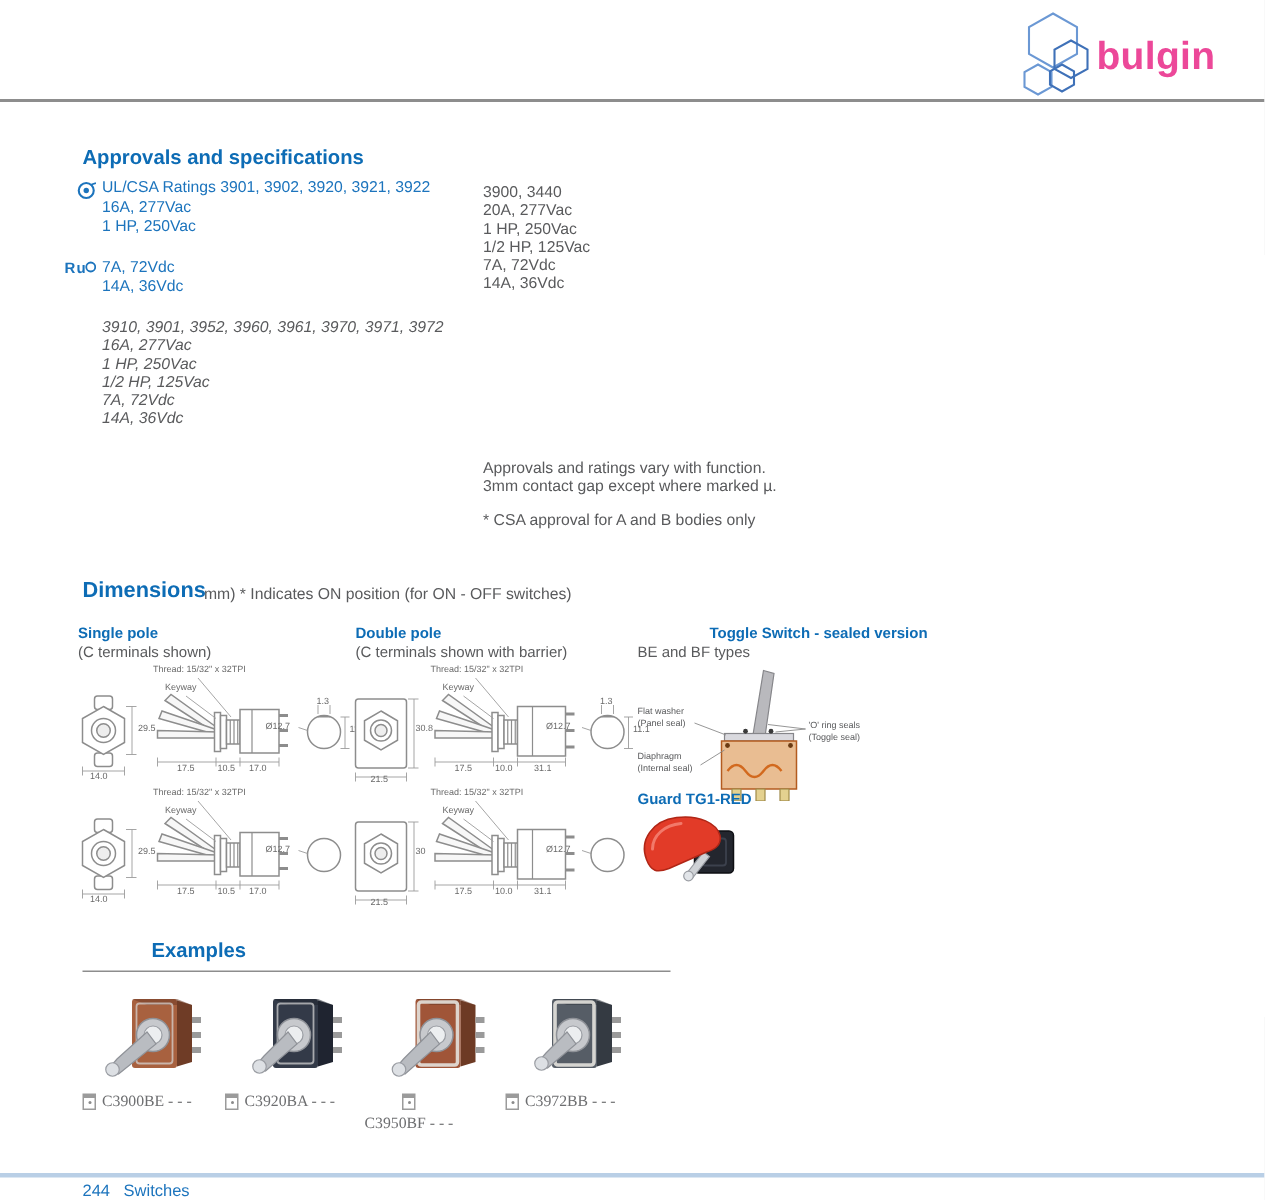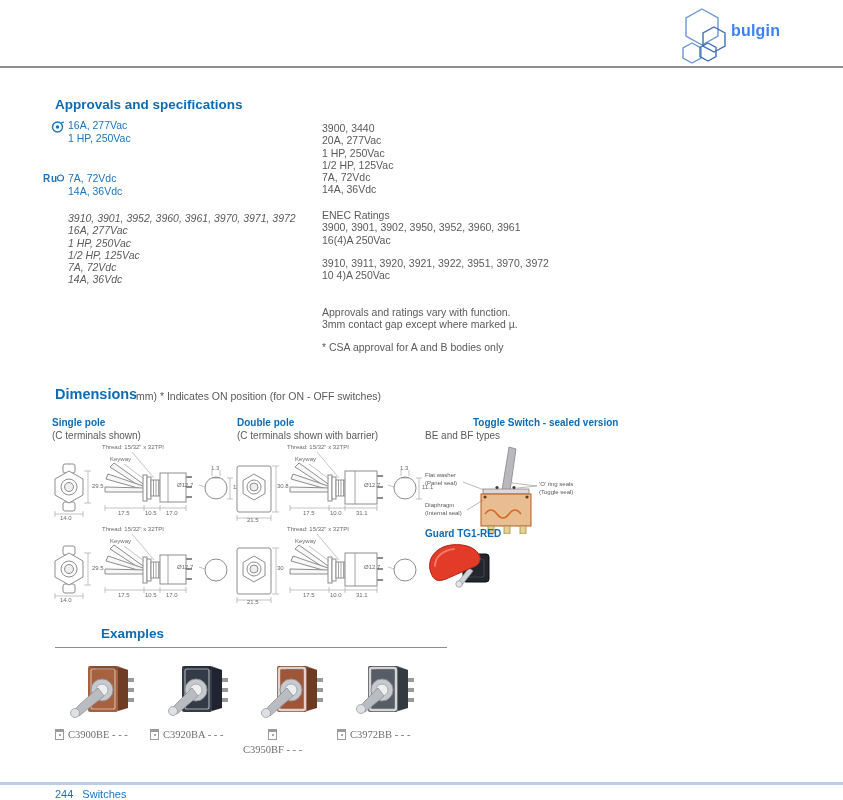--- a/index.html
+++ b/index.html
@@ -2,21 +2,21 @@
 <html><head>
 <meta charset="utf-8">
 <style>
   * { margin:0; padding:0; box-sizing:border-box; }
   body { background:#e8e8e8; font-family:"Liberation Sans", sans-serif; }
   .page { position:relative; width:843px; height:800px; background:#ffffff; margin:0 auto; overflow:hidden; }
   .abs { position:absolute; }
 
   
   .header-rule { position:absolute; left:0; top:66px; width:843px; height:2px; background:#8d8d8d; }
-  .brand-text { position:absolute; left:731px; top:22px; font-size:16px; font-weight:bold; color:#3b82f6; letter-spacing:0.2px; }
+  .brand-text { position:absolute; left:731px; top:22px; font-size:26px; font-weight:bold; color:#ec4899; letter-spacing:0.2px; }
 
   
   .h-main { font-size:13.5px; font-weight:bold; color:#0d6cb5; }
   .h-sub  { font-size:10px; font-weight:bold; color:#0d6cb5; }
   .txt-blue { color:#1c74bd; font-size:10.5px; line-height:13px; }
   .txt-gray { color:#595a5c; font-size:10.5px; line-height:12.3px; }
   .note-gray { color:#595a5c; font-size:10.5px; }
 
   
   .dimrow { position:absolute; width:195px; height:80px; }
@@ -68,20 +68,21 @@
   <div class="header-rule"></div>
 
   <div class="abs h-main" style="left:55px; top:97px;">Approvals and specifications</div>
 
   <svg class="abs" style="left:51px; top:121px;" width="13" height="12" viewBox="0 0 13 12">
     <circle cx="6.5" cy="6" r="5" fill="none" stroke="#1c74bd" stroke-width="1.4"></circle>
     <circle cx="6.5" cy="6" r="1.8" fill="#1c74bd"></circle>
     <line x1="10" y1="2" x2="13" y2="1" stroke="#1c74bd" stroke-width="1.2"></line>
   </svg>
   <div class="abs txt-blue" style="left:68px; top:119px;">
+    <div>UL/CSA Ratings 3901, 3902, 3920, 3921, 3922</div>
     <div>16A, 277Vac</div>
     <div>1 HP, 250Vac</div>
   </div>
 
   <svg class="abs" style="left:43px; top:172px;" width="21" height="12" viewBox="0 0 21 12">
     <text x="0" y="10" font-size="10" font-weight="bold" fill="#1c74bd" font-family="Liberation Sans, sans-serif">R</text>
     <text x="8" y="10" font-size="10" font-weight="bold" fill="#1c74bd" font-family="Liberation Sans, sans-serif">u</text>
     <circle cx="17.5" cy="6" r="3" fill="none" stroke="#1c74bd" stroke-width="1.2"></circle>
   </svg>
   <div class="abs txt-blue" style="left:68px; top:172px;">
@@ -100,29 +101,20 @@
 
   <div class="abs txt-gray" style="left:322px; top:122px;">
     <div>3900, 3440</div>
     <div>20A, 277Vac</div>
     <div>1 HP, 250Vac</div>
     <div>1/2 HP, 125Vac</div>
     <div>7A, 72Vdc</div>
     <div>14A, 36Vdc</div>
   </div>
 
-  <div class="abs txt-gray" style="left:322px; top:209px;">
-    <div>ENEC Ratings</div>
-    <div>3900, 3901, 3902, 3950, 3952, 3960, 3961</div>
-    <div>16(4)A 250Vac</div>
-  </div>
-  <div class="abs txt-gray" style="left:322px; top:257px;">
-    <div>3910, 3911, 3920, 3921, 3922, 3951, 3970, 3972</div>
-    <div>10 4)A 250Vac</div>
-  </div>
 
   <div class="abs txt-gray" style="left:322px; top:306px;">
     <div>Approvals and ratings vary with function.</div>
     <div>3mm contact gap except where marked µ.</div>
   </div>
   <div class="abs txt-gray" style="left:322px; top:341px;">* CSA approval for A and B bodies only</div>
 
   <div class="abs h-main" style="left:55px; top:386px; font-size:14.5px;">Dimensions</div>
   <div class="abs note-gray" style="left:136px; top:390px;">mm) * Indicates ON position (for ON - OFF switches)</div>
 

